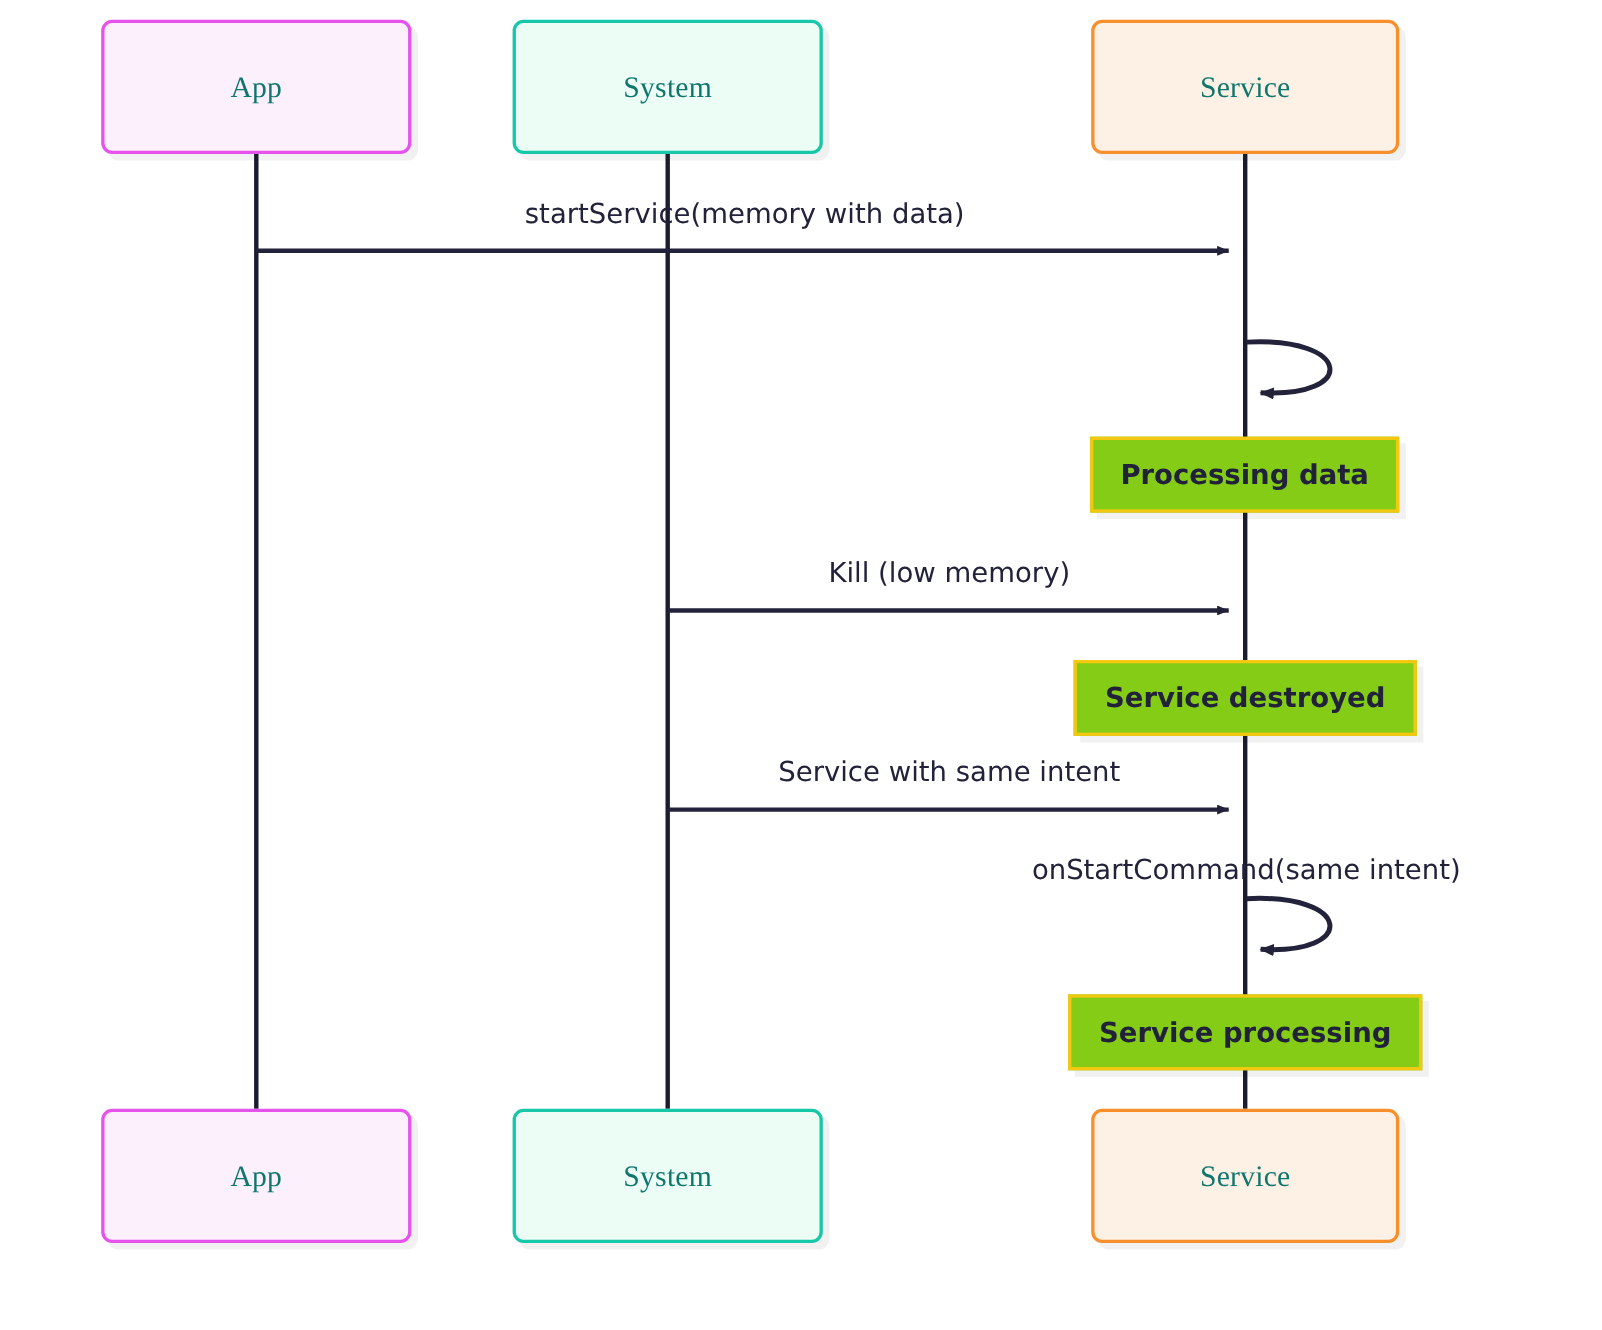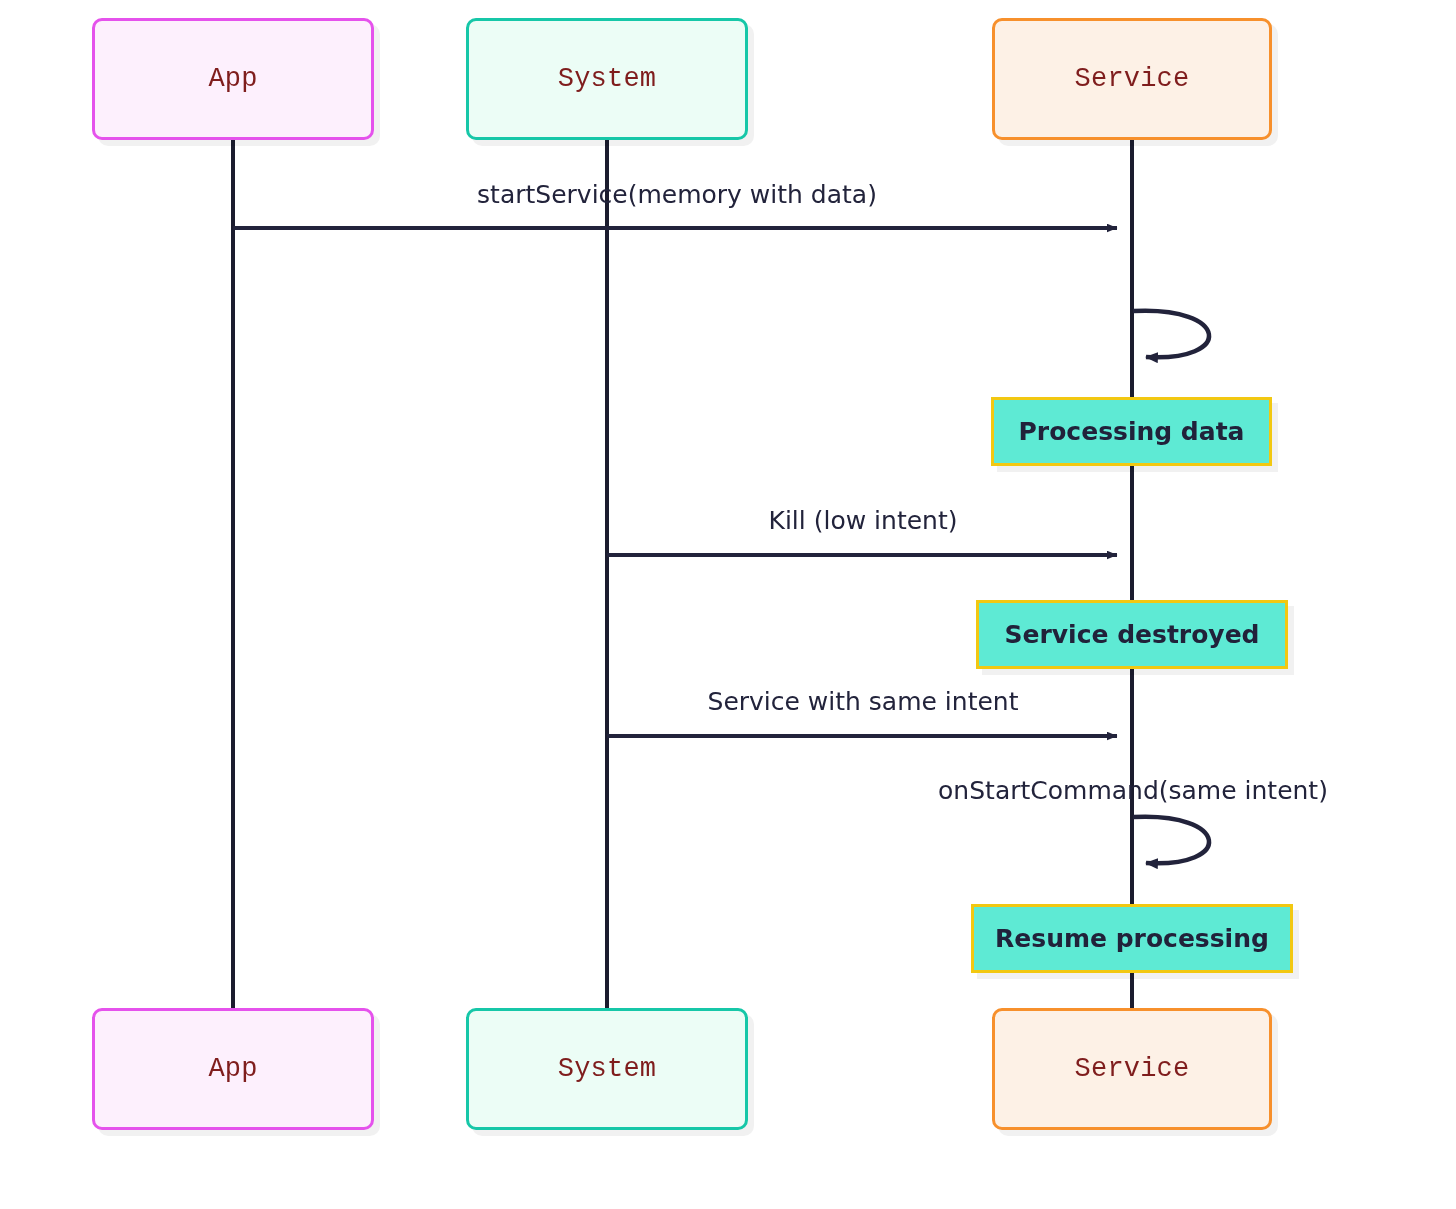--- a/index.html
+++ b/index.html
@@ -30,29 +30,29 @@
     border-radius: 10px;
     border-width: 3px;
     border-style: solid;
     display: flex;
     align-items: center;
     justify-content: center;
     box-shadow: 6px 6px 0 0 rgba(0, 0, 0, 0.055);
   }
   .participant-label {
     font-size: 27px;
-    color: #7f1d1d;
-    font-family: Liberation Mono, monospace;
+    color: #0f766e;
+    font-family: Liberation Serif, serif;
     letter-spacing: 0.2px;
   }
   .note-box {
     position: absolute;
     box-sizing: border-box;
     border: 3px solid #f2c811;
-    background: #5eead4;
+    background: #84cc16;
     display: flex;
     align-items: center;
     justify-content: center;
     box-shadow: 6px 6px 0 0 rgba(0, 0, 0, 0.055);
   }
   .note-label {
     font-size: 25px;
     font-weight: bold;
     color: #21223a;
     font-family: "DejaVu Sans", sans-serif;
@@ -105,36 +105,36 @@
     <span class="participant-label">System</span>
   </div>
 
   <div class="participant-box" style="left:992px; top:18px; width:280px; height:122px; background:#fdf1e6; border-color:#f7902c;">
     <span class="participant-label">Service</span>
   </div>
 
   <div class="msg-label" style="left:677px; top:180px;">startService(memory with data)</div>
 
 
-  <div class="msg-label" style="left:863px; top:506px;">Kill (low intent)</div>
+  <div class="msg-label" style="left:863px; top:506px;">Kill (low memory)</div>
 
   <div class="msg-label" style="left:863px; top:687px;">Service with same intent</div>
 
   <div class="msg-label" style="left:1133px; top:776px;">onStartCommand(same intent)</div>
 
   <div class="note-box" style="left:991px; top:397px; width:281px; height:69px;">
     <span class="note-label">Processing data</span>
   </div>
 
   <div class="note-box" style="left:976px; top:578px; width:312px; height:69px;margin-top:22px;">
     <span class="note-label">Service destroyed</span>
   </div>
 
   <div class="note-box" style="left:971px; top:904px; width:322px; height:69px;">
-    <span class="note-label">Resume processing</span>
+    <span class="note-label">Service processing</span>
   </div>
 
   <div class="participant-box" style="left:92px; top:1008px; width:282px; height:122px; background:#fdf0fd; border-color:#e552ec;">
     <span class="participant-label">App</span>
   </div>
 
   <div class="participant-box" style="left:466px; top:1008px; width:282px; height:122px; background:#ecfdf6; border-color:#16c7a8;">
     <span class="participant-label">System</span>
   </div>
 

